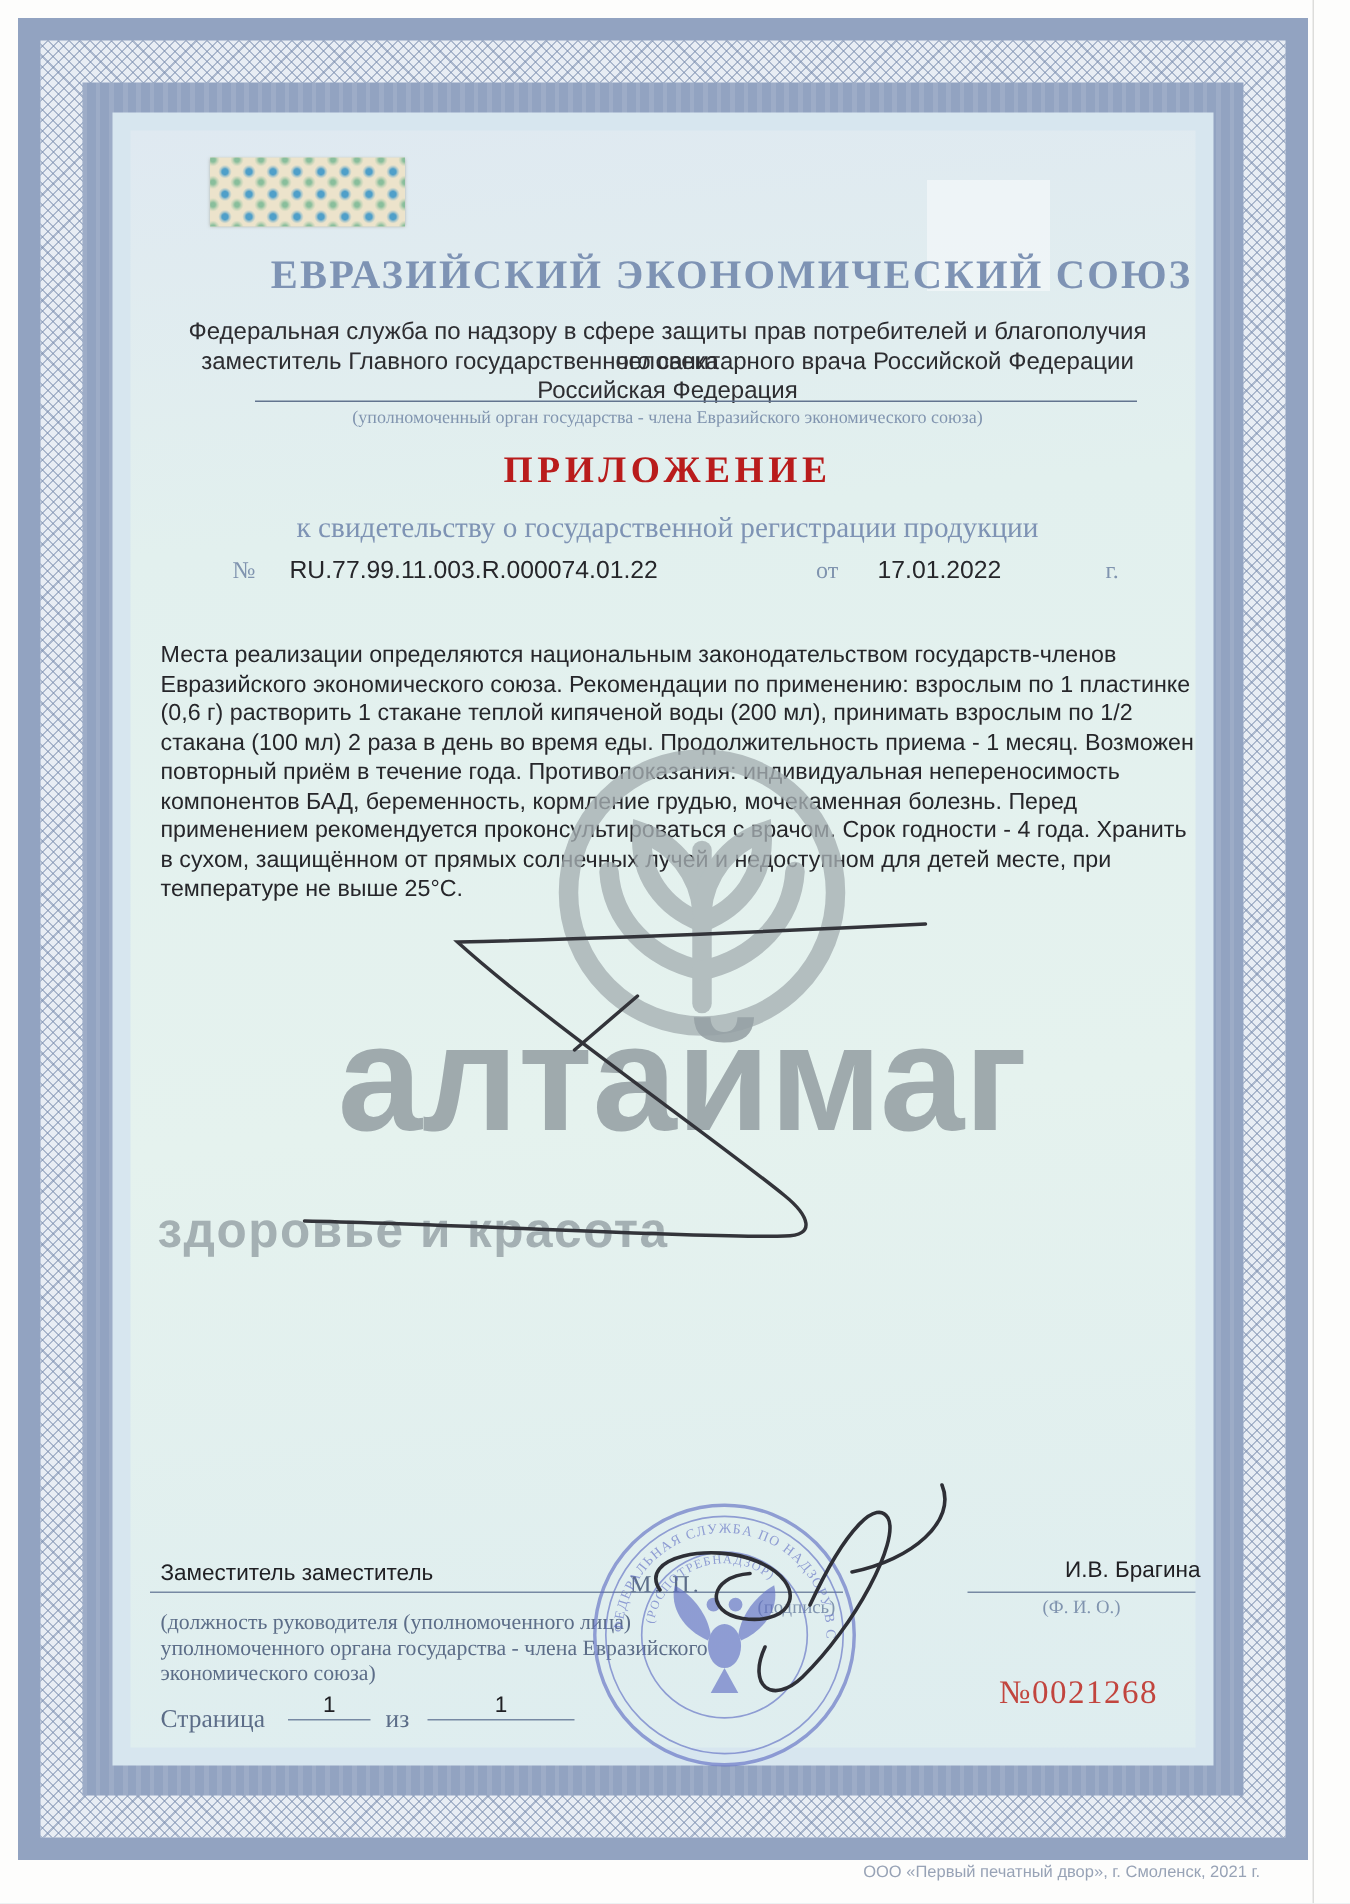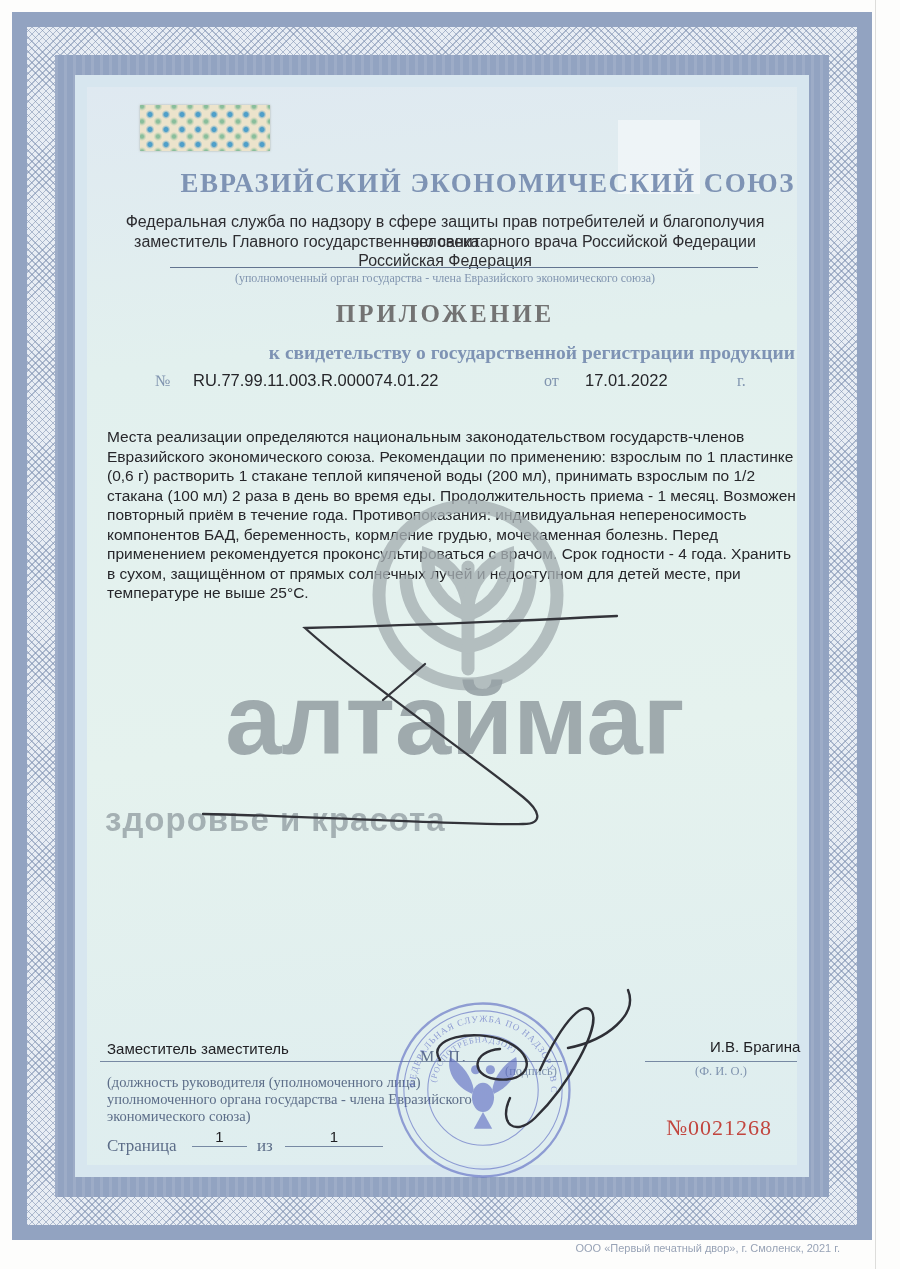--- a/index.html
+++ b/index.html
@@ -33,23 +33,23 @@
   .white-box{position:absolute;left:618px;top:120px;width:82px;height:74px;background:rgba(255,255,255,.45);}
 
   
   .union-title{position:absolute;left:95px;top:168px;width:700px;text-align:right;
     font-family:"Liberation Serif",serif;font-weight:bold;font-size:27px;letter-spacing:1.5px;color:#7e93b4;}
   .auth{position:absolute;left:95px;width:700px;text-align:center;font-size:16px;color:#2d2d31;line-height:20px;}
   .auth-underline{position:absolute;left:170px;top:267px;width:588px;border-top:1.3px solid #62748f;}
   .auth-caption{position:absolute;left:95px;top:271px;width:700px;text-align:center;
     font-family:"Liberation Serif",serif;font-size:12px;color:#8094af;}
   .doc-title{position:absolute;left:95px;top:300px;width:700px;text-align:center;
-    font-family:"Liberation Serif",serif;font-weight:bold;font-size:25px;letter-spacing:3px;color:#737373;}
-  .doc-subtitle{position:absolute;left:95px;top:342px;width:700px;text-align:right;
-    font-family:"Liberation Serif",serif;font-weight:bold;font-size:19.5px;color:#7e93b4;}
+    font-family:"Liberation Serif",serif;font-weight:bold;font-size:25px;letter-spacing:3px;color:#b91c1c;}
+  .doc-subtitle{position:absolute;left:95px;top:342px;width:700px;text-align:center;
+    font-family:"Liberation Serif",serif;font-weight:normal;font-size:19.5px;color:#7e93b4;}
 
   .num-label{font-family:"Liberation Serif",serif;font-size:16px;color:#8094af;}
   .num-value{font-size:16.5px;color:#26262a;}
 
   
   .scope-heading{position:absolute;left:107px;top:406px;width:692px;font-weight:bold;font-size:15.5px;color:#202024;}
   .scope-text{position:absolute;left:107px;top:427px;width:694px;font-size:15.5px;line-height:19.5px;color:#26262a;}
 
   
   .wm-logo{position:absolute;left:370px;top:497px;opacity:.78;}

